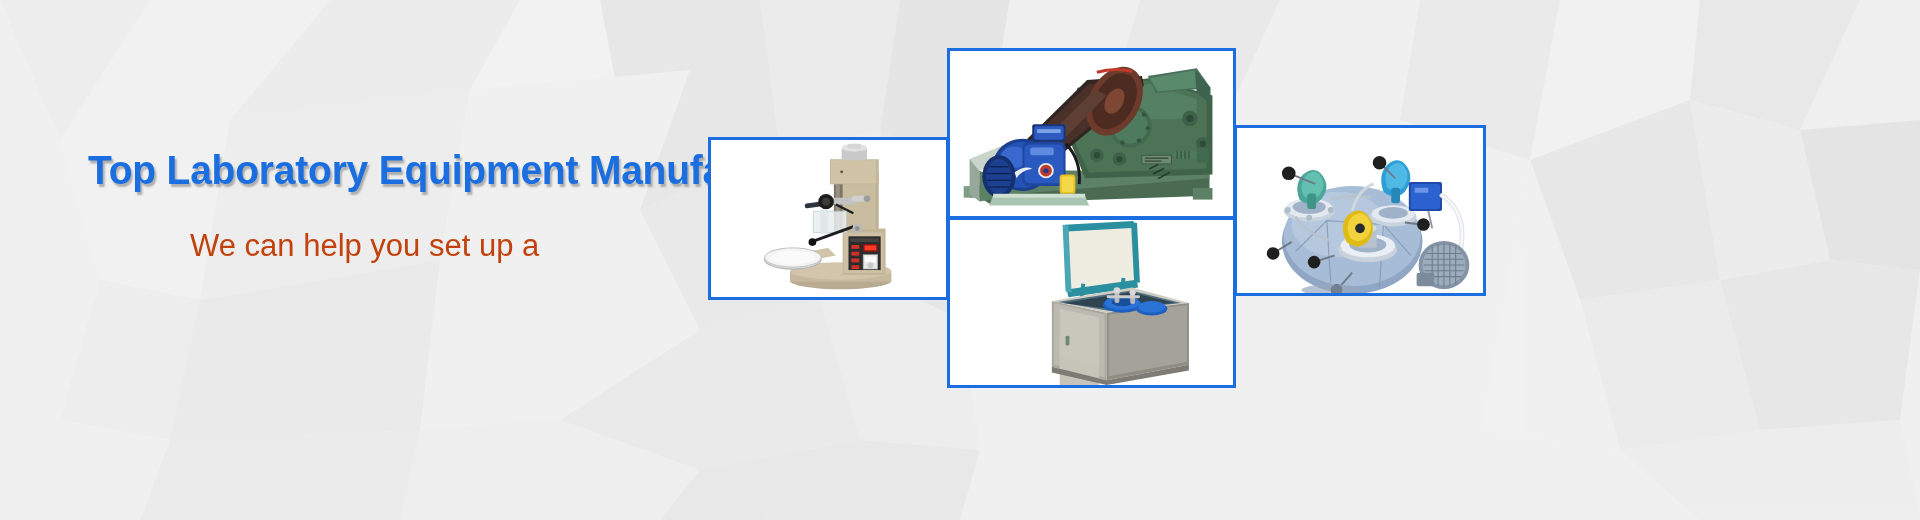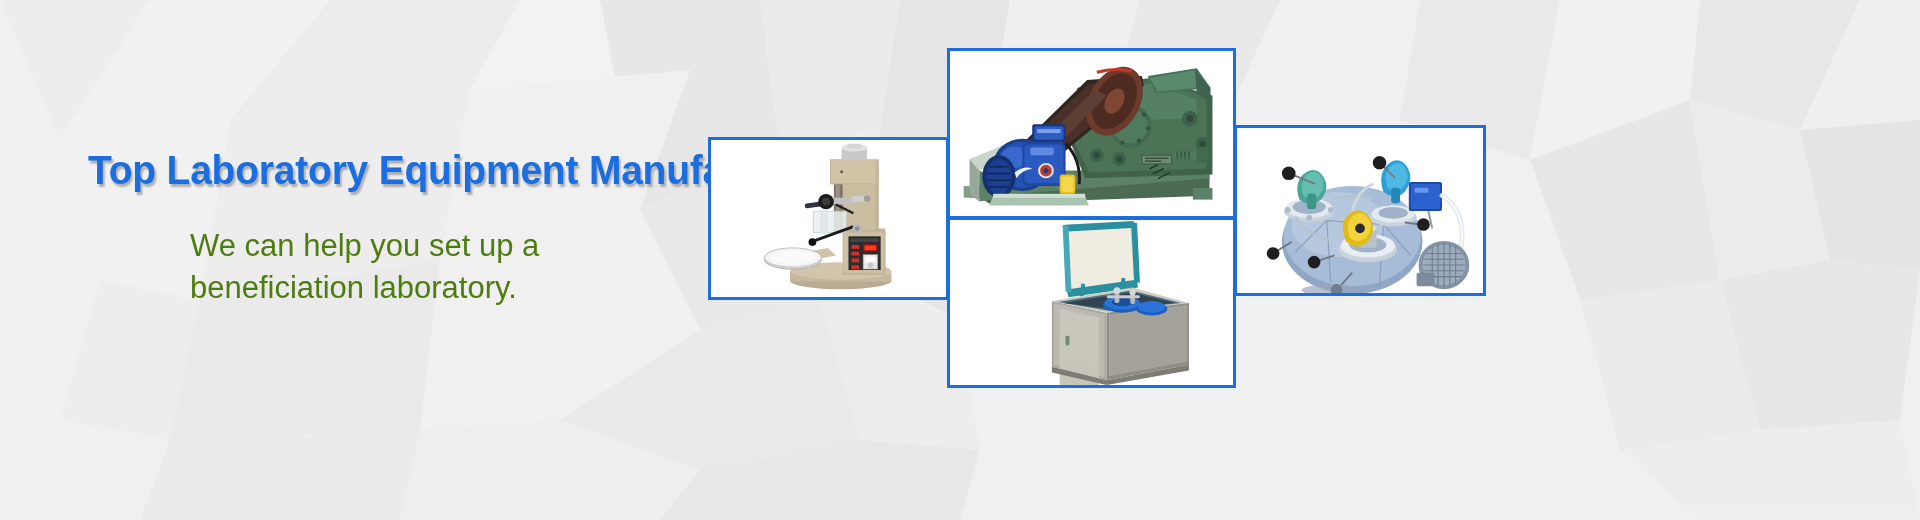--- a/index.html
+++ b/index.html
@@ -47,21 +47,21 @@
     text-shadow: 2px 3px 2px rgba(120,120,120,0.55);
   }
   #subtitle {
     position: absolute;
     left: 190px;
     top: 225px;
     font-family: "Liberation Sans", sans-serif;
     font-size: 31px;
     font-weight: normal;
     line-height: 42px;
-    color: #4d7c0f;
+    color: #c2410c;
     white-space: nowrap;
   }
   .sub-line { display: block; }
 
   
   .panel {
     position: absolute;
     box-sizing: border-box;
     background: #ffffff;
     border: 3px solid #1a6ee0;
@@ -127,21 +127,20 @@
       <polygon points="700,470 860,440 980,450 960,520 660,520" fill="#e7e7e7"></polygon>
       <polygon points="1620,450 1760,430 1900,420 1920,520 1700,520" fill="#ededed"></polygon>
       <polygon points="1530,160 1580,300 1620,450 1480,430" fill="#f1f1f1"></polygon>
     </g>
   </svg>
 
   <div id="text-block">
     <div id="headline">Top Laboratory Equipment Manufacturer</div>
     <div id="subtitle">
       <span class="sub-line">We can help you set up a</span>
-      <span class="sub-line">beneficiation laboratory.</span>
     </div>
   </div>
 
   <div class="panel" id="panel-flotation">
     <svg class="photo" viewBox="0 0 241 163" preserveAspectRatio="none">
       <rect x="0" y="0" width="241" height="163" fill="#ffffff"></rect>
 
       <ellipse cx="133" cy="146" rx="52" ry="9" fill="#b9ab91"></ellipse>
       <rect x="81" y="136" width="104" height="11" fill="#c6b89e"></rect>
       <ellipse cx="133" cy="136" rx="52" ry="9" fill="#d2c5ac"></ellipse>

